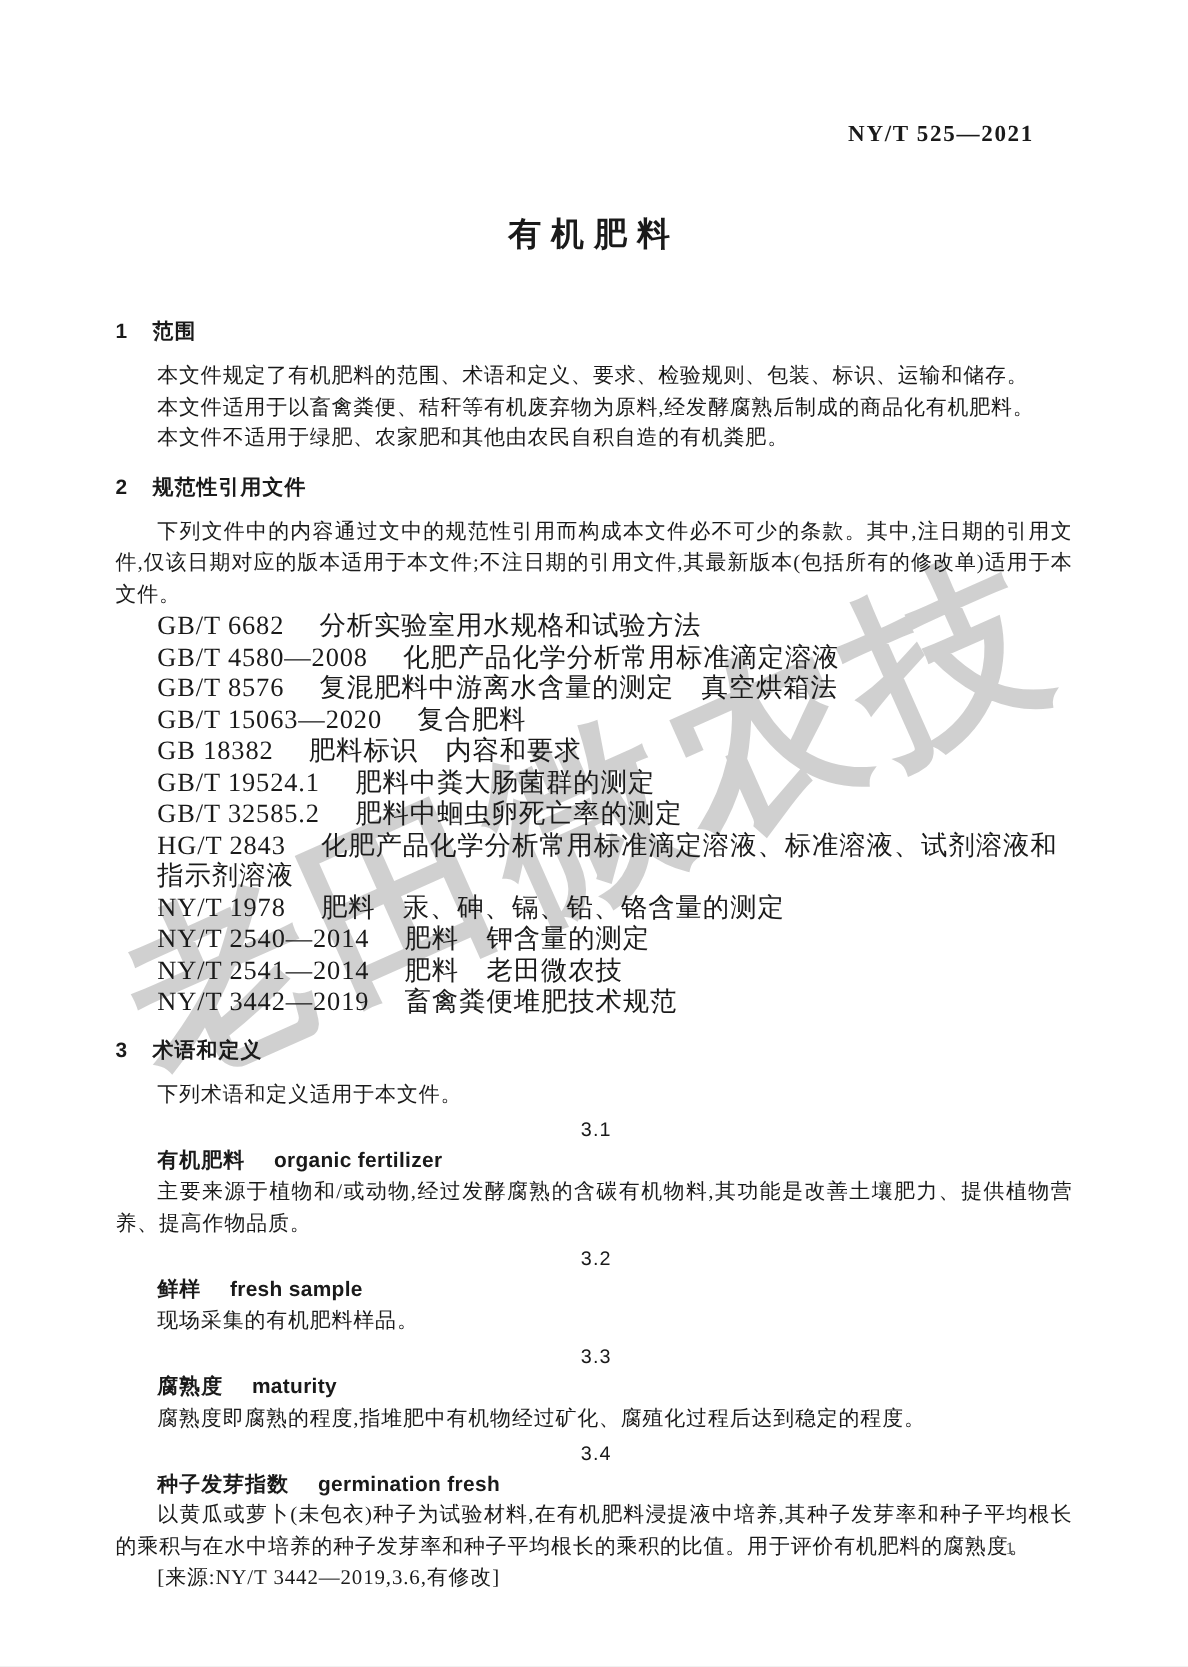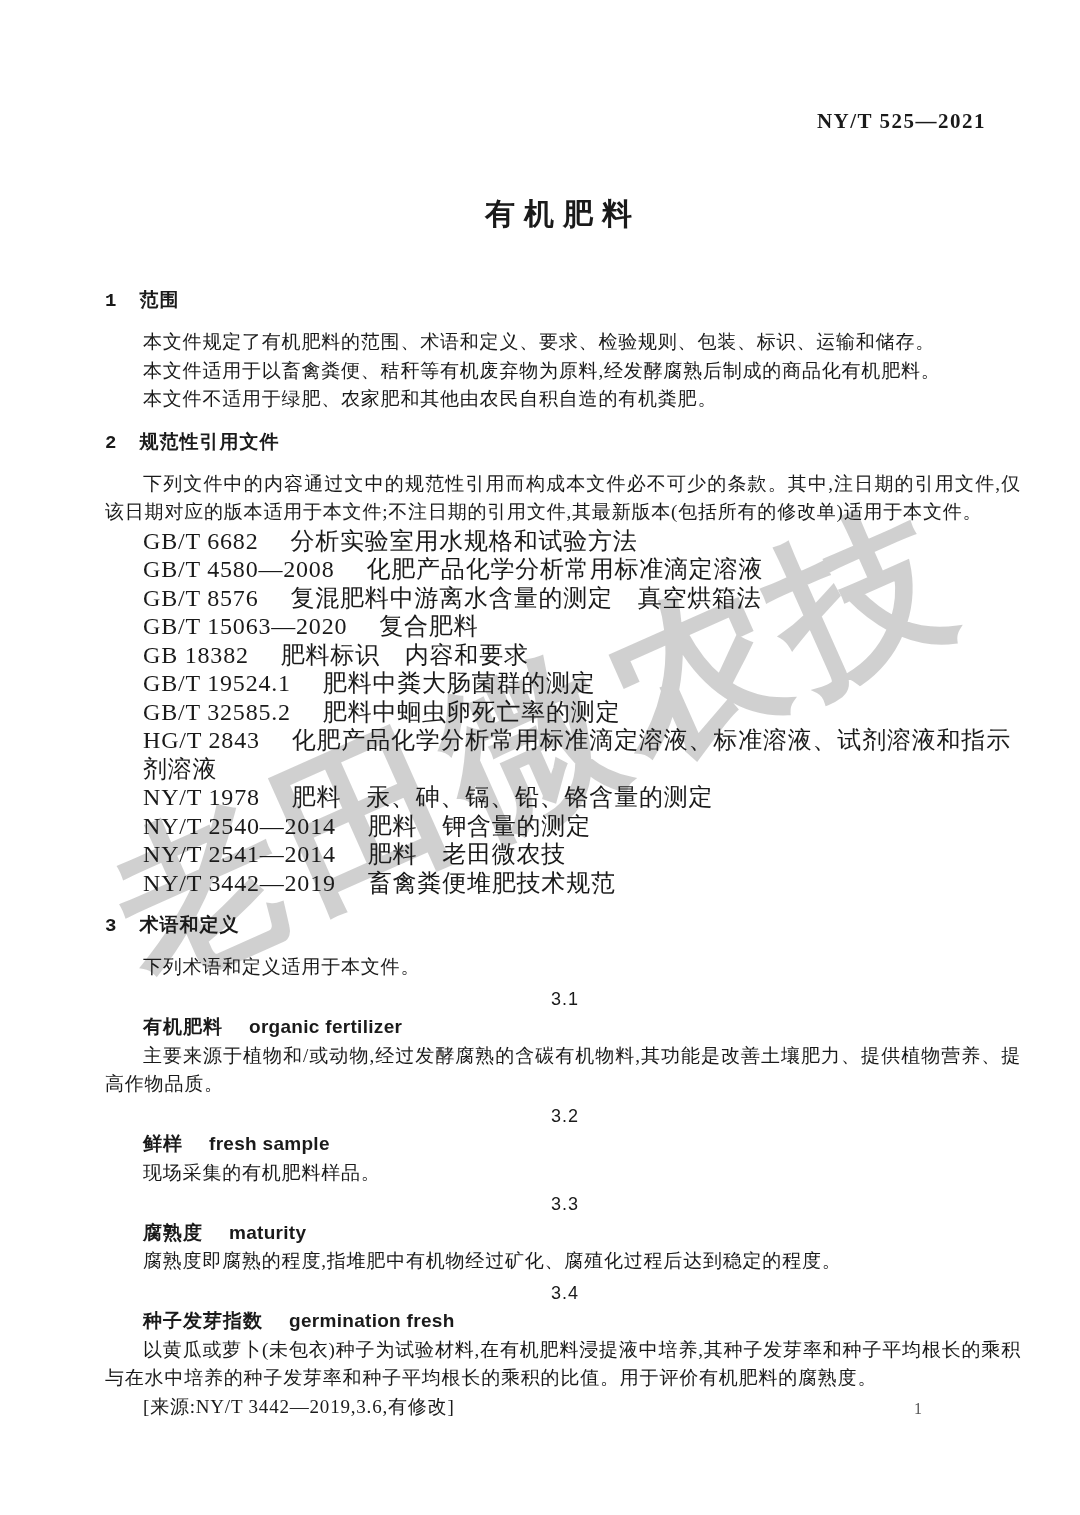--- a/index.html
+++ b/index.html
@@ -9,21 +9,21 @@
     height: 1515px;
     margin: 0 auto;
     background: #ffffff;
     overflow: hidden;
     font-family: "Liberation Serif", serif;
     color: #1a1a1a;
   }
   .content {
     position: relative;
     z-index: 1;
-    padding: 108px 59px 0 105px;
+    padding: 108px 105px 0 105px;
   }
   
   .watermark {
     position: absolute;
     left: 535px;
     top: 745px;
     transform: translate(-50%, -50%) rotate(-24deg);
     font-family: "Liberation Sans", sans-serif;
     font-weight: 900;
     font-size: 170px;
@@ -47,21 +47,21 @@
     margin: 60px 0 0 0;
     text-align: center;
     font-family: "Liberation Sans", sans-serif;
     font-weight: 700;
     font-size: 30px;
     letter-spacing: 9px;
     line-height: 40px;
   }
   .sec-heading {
     margin: 16px 0 13px 0;
-    font-family: Liberation Mono, monospace;
+    font-family: Liberation Sans, sans-serif;
     font-weight: 700;
     font-size: 19px;
     line-height: 27px;
     letter-spacing: 1px;
   }
   .sec-heading.first { margin-top: 54px; }
   .sec-no { display: inline-block; }
   .sec-title { margin-left: 22px; }
   .body-p {
     margin: 0;

